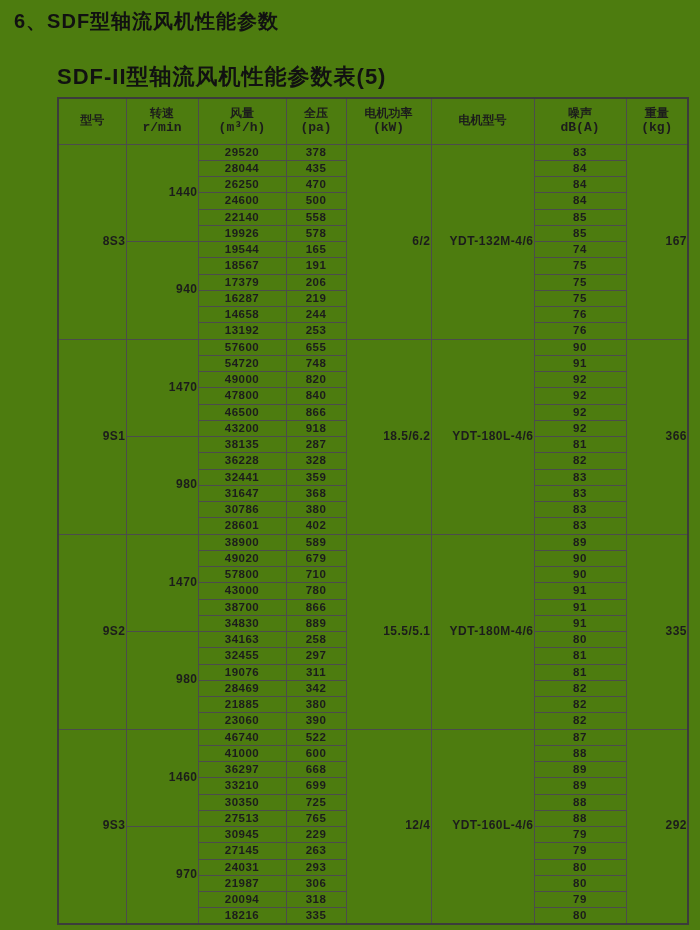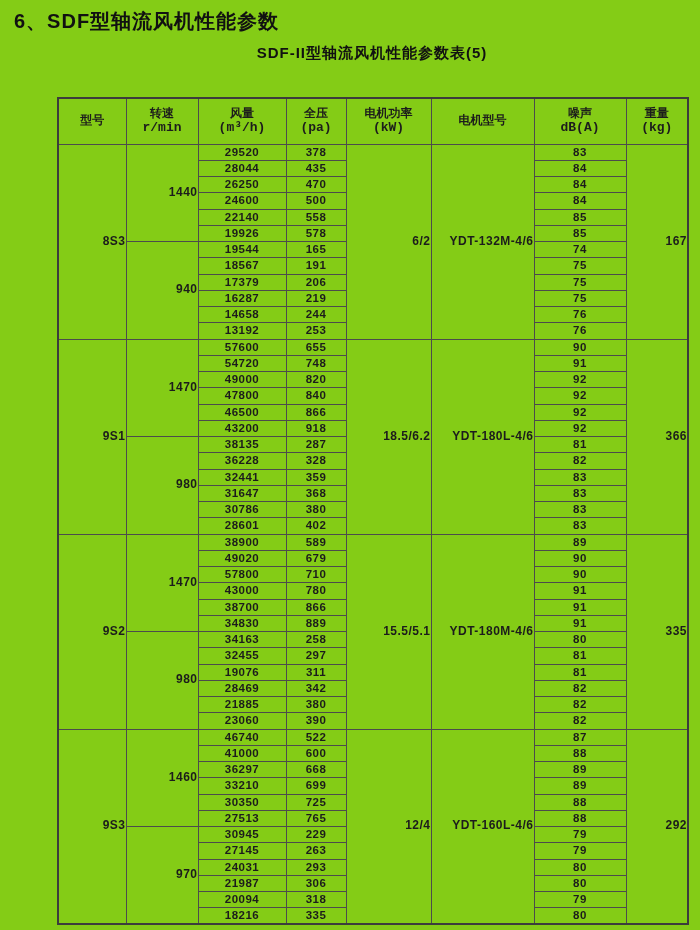--- a/index.html
+++ b/index.html
@@ -6,40 +6,39 @@
     margin: 0;
     padding: 0;
     background: #ffffff;
     font-family: "Liberation Sans", sans-serif;
     color: #1c1c1c;
   }
   .page {
     position: relative;
     width: 700px;
     height: 930px;
-    background: #84cc16;
+    background: #4d7c0f;
     overflow: hidden;
   }
   .page-title {
     position: absolute;
     left: 14px;
     top: 8px;
     font-size: 20px;
     font-weight: 700;
     letter-spacing: 1px;
     color: #111111;
     white-space: nowrap;
   }
   .table-title {
     position: absolute;
     left: 57px;
-    top: 44px;
+    top: 62px;
     width: 630px;
-    text-align: center;
-    font-size: 15px;
+    font-size: 22px;
     font-weight: 700;
     letter-spacing: 1px;
     color: #111111;
   }
   table.perf {
     position: absolute;
     left: 57px;
     top: 97px;
     width: 630px;
     height: 828px;

